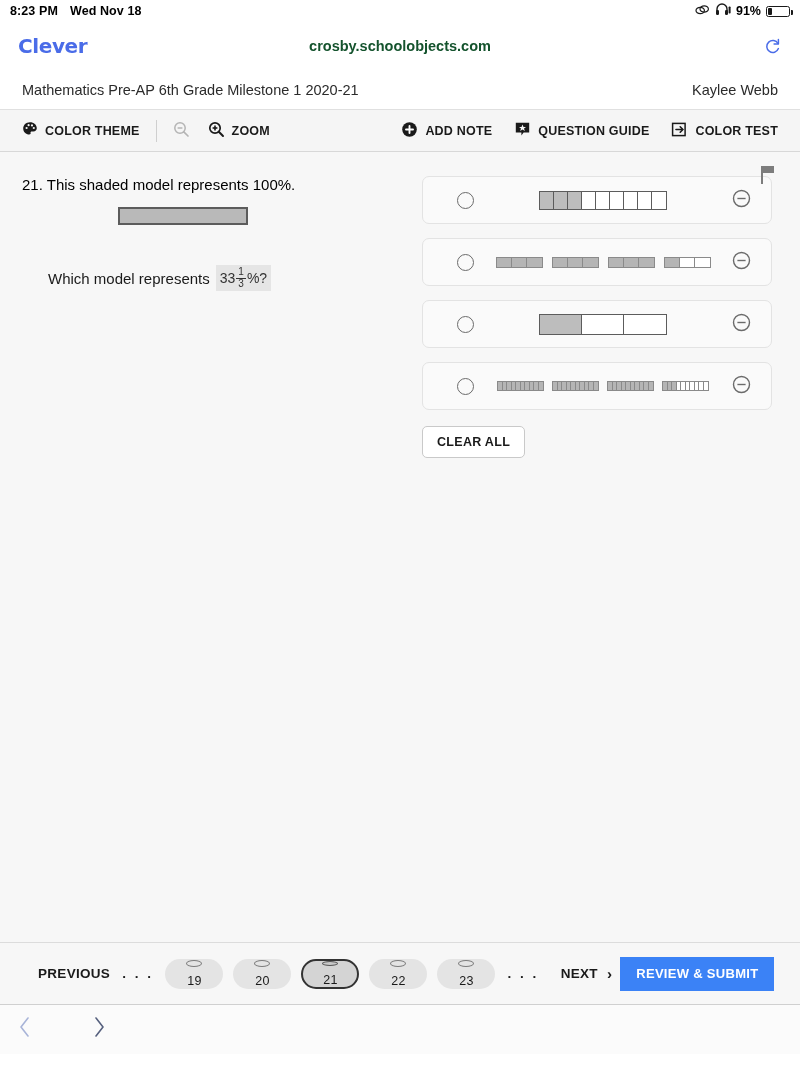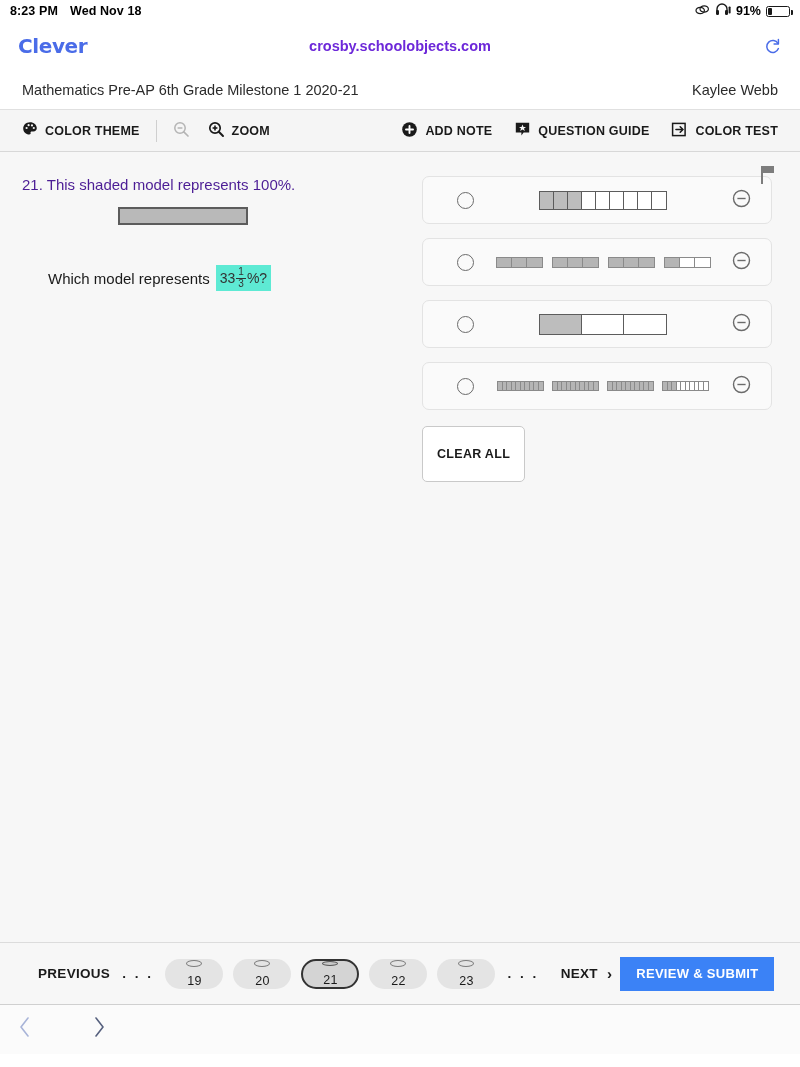--- a/index.html
+++ b/index.html
@@ -44,21 +44,21 @@
     padding: 0 18px;
     position: relative;
   }
   .clever-logo {
     font-size: 20px; font-weight: bold; color: #4a6ce8;
     letter-spacing: -0.4px;
     font-family: "DejaVu Sans", sans-serif;
   }
   .url {
     position: absolute; left: 0; right: 0; text-align: center;
-    font-size: 14.5px; font-weight: bold; color: #6d28d9;
+    font-size: 14.5px; font-weight: bold; color: #14532d;
     pointer-events: none;
   }
   .reload { margin-left: auto; color: #4a6ce8; display:flex; align-items:center; }
 
   
   .testheader {
     height: 40px; width: 100%;
     background: #ffffff;
     border-bottom: 1px solid #e0e0e0;
     display: flex; align-items: center;
@@ -93,35 +93,35 @@
     height: 790px;
     background: #f7f7f7;
     padding: 18px 22px 0 22px;
   }
   .flag { position: absolute; top: 12px; right: 22px; }
 
   .qrow { display: flex; }
   .qleft { width: 400px; padding-top: 4px; }
   .qright { flex: 1; padding-top: 6px; }
 
-  .qtext { font-size: 15px; color: #4c1d95; line-height: 1.4; }
+  .qtext { font-size: 15px; color: #000000; line-height: 1.4; }
   .whole-bar {
     width: 130px; height: 18px;
     background: #b9b9b9;
     border: 2px solid #5c5c5c;
     margin: 12px 0 0 96px;
   }
   .qprompt {
     margin: 40px 0 0 26px;
     display: flex; align-items: center;
     font-size: 15px; color: #1a1a1a;
   }
   .frac-wrap {
     display: inline-flex; align-items: center;
-    background: #5eead4; padding: 2px 4px; margin-left: 6px;
+    background: #e5e5e5; padding: 2px 4px; margin-left: 6px;
     font-size: 14px; color: #333;
   }
   .frac {
     display: inline-flex; flex-direction: column; align-items: center;
     font-size: 10px; line-height: 1.05; margin: 0 1px;
   }
   .frac .num { border-bottom: 1px solid #333; padding: 0 2px; }
   .frac .den { padding: 0 2px; }
 
   
@@ -151,21 +151,21 @@
 
   .groups { display: flex; align-items: center; gap: 9px; }
   .grp { display: flex; border: 1px solid #8a8a8a; }
   .grp .cell { border-right: 1px solid #8a8a8a; background: #ffffff; }
   .grp .cell:last-child { border-right: none; }
   .grp .cell.on { background: #b5b5b5; }
 
   .clearall {
     margin-top: 2px;
     display: inline-block;
-    padding: 20px 14px;
+    padding: 8px 14px;
     background: #ffffff;
     border: 1px solid #c9c9c9;
     border-radius: 5px;
     font-size: 12.5px; font-weight: bold; color: #1a1a1a;
     letter-spacing: .3px;
     cursor: pointer;
     text-align: center;
   }
 
   

